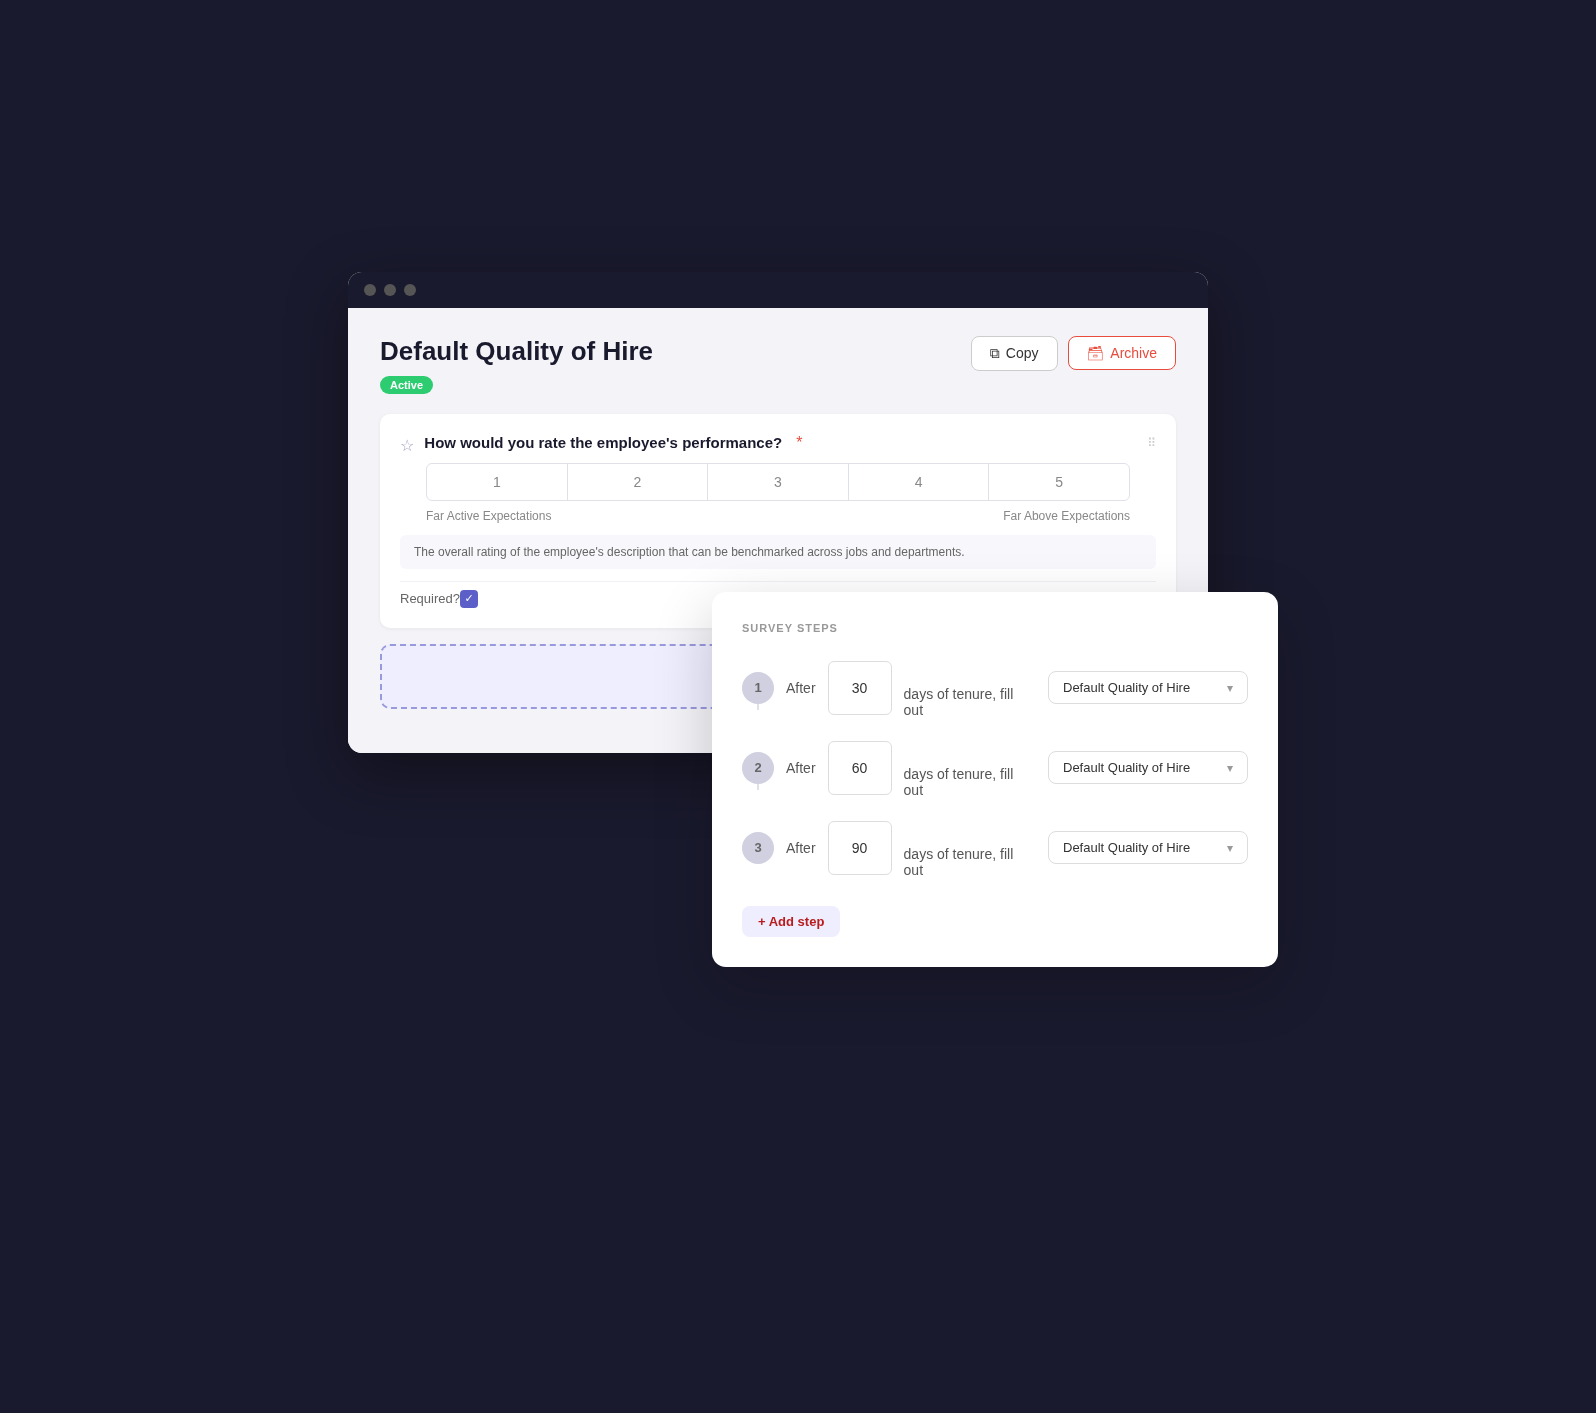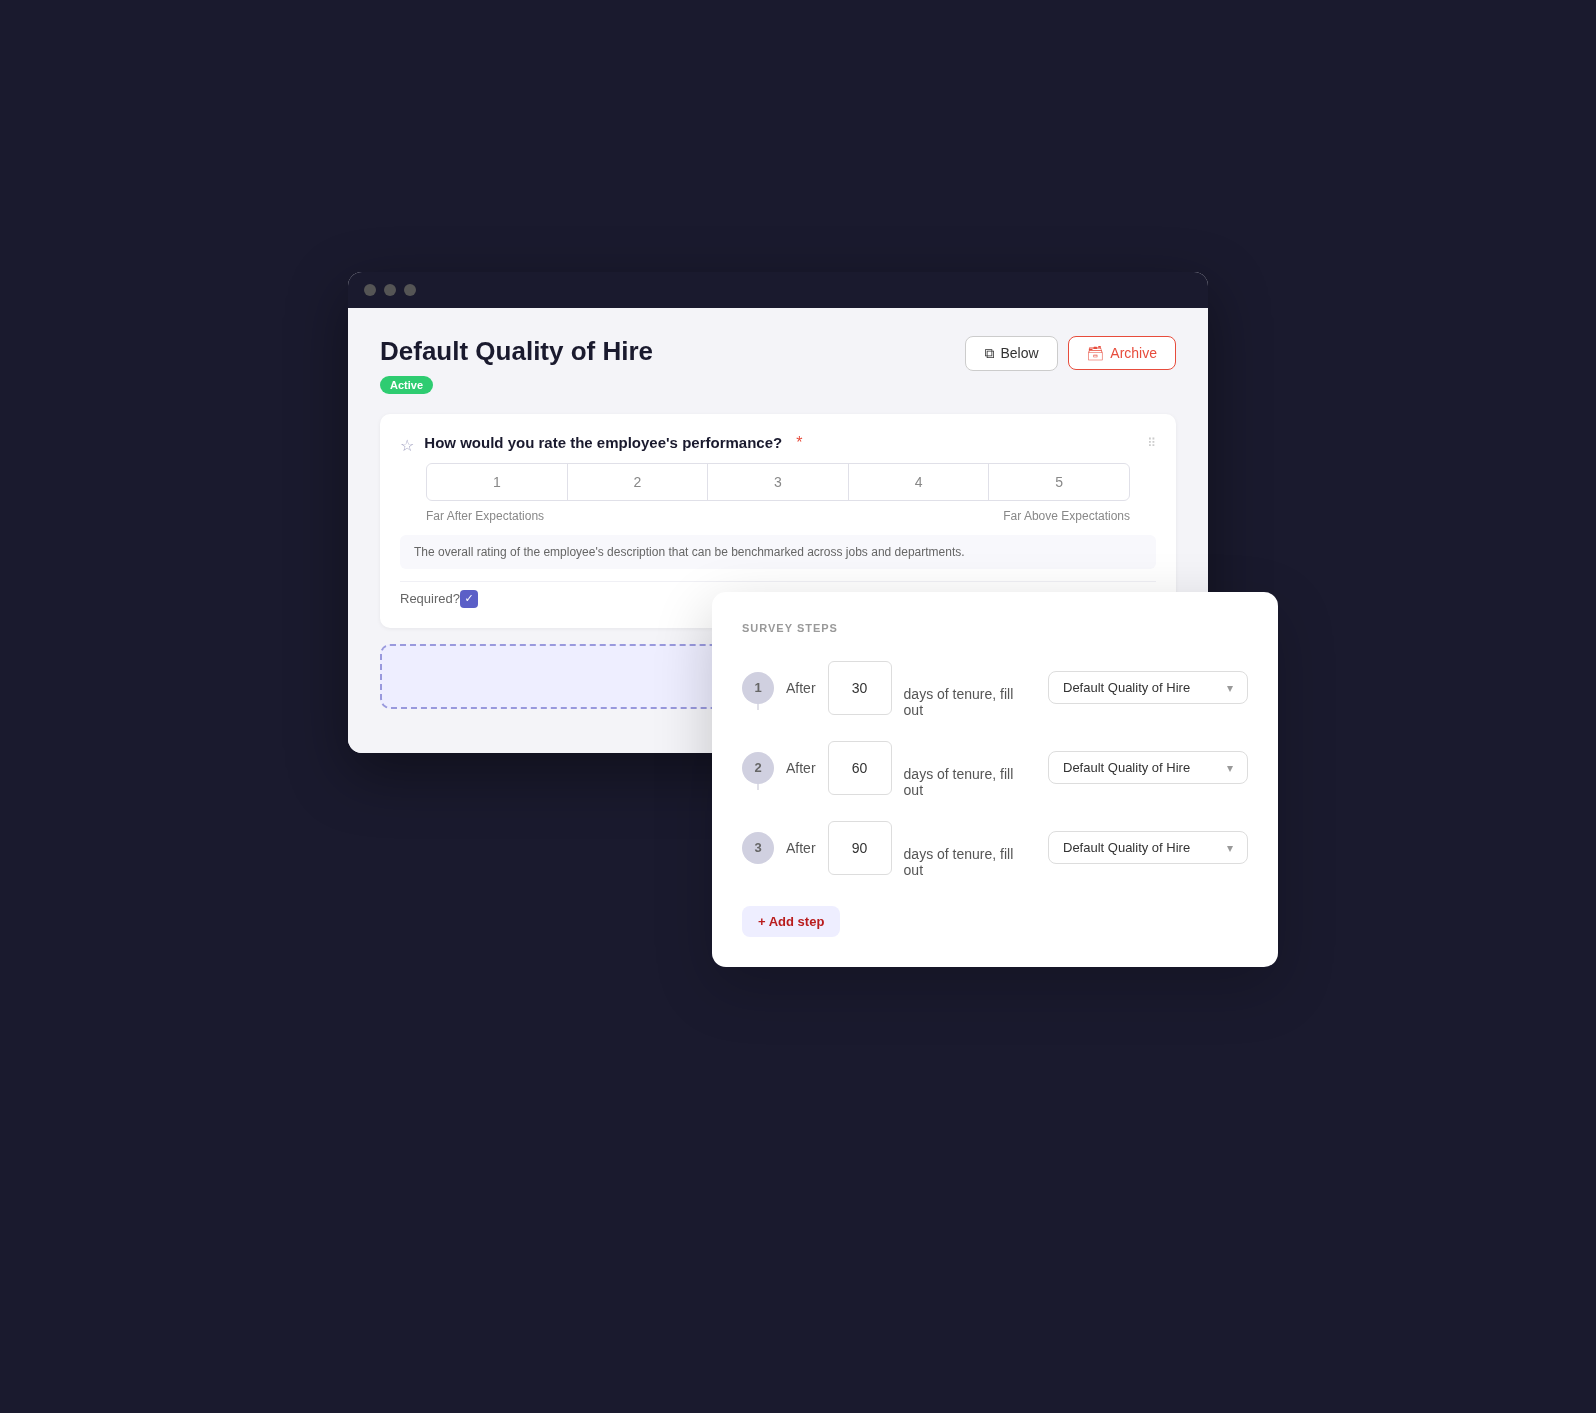--- a/index.html
+++ b/index.html
@@ -405,21 +405,21 @@
     <div class="main-content">
 
       <div class="page-header">
         <div>
           <h1 class="page-title">Default Quality of Hire</h1>
           <span class="status-badge">Active</span>
         </div>
         <div class="header-actions">
           <button class="btn-copy">
             <span>⧉</span>
-            <span>Below</span>
+            <span>Copy</span>
           </button>
           <button class="btn-archive">
             <span>🗃</span>
             <span>Archive</span>
           </button>
         </div>
       </div>
 
       <div class="question-card">
         <div class="question-header">
@@ -431,21 +431,21 @@
         </div>
 
         <div class="rating-scale">
           <div class="rating-option">1</div>
           <div class="rating-option">2</div>
           <div class="rating-option">3</div>
           <div class="rating-option">4</div>
           <div class="rating-option">5</div>
         </div>
         <div class="rating-labels">
-          <span>Far After Expectations</span>
+          <span>Far Active Expectations</span>
           <span>Far Above Expectations</span>
         </div>
 
         <div class="question-description">The overall rating of the employee's description that can be benchmarked across jobs and departments.</div>
 
         <div class="question-footer">
           <div class="required-label">
             <span>Required?</span>
             <div class="checkbox-checked">✓</div>
           </div>

